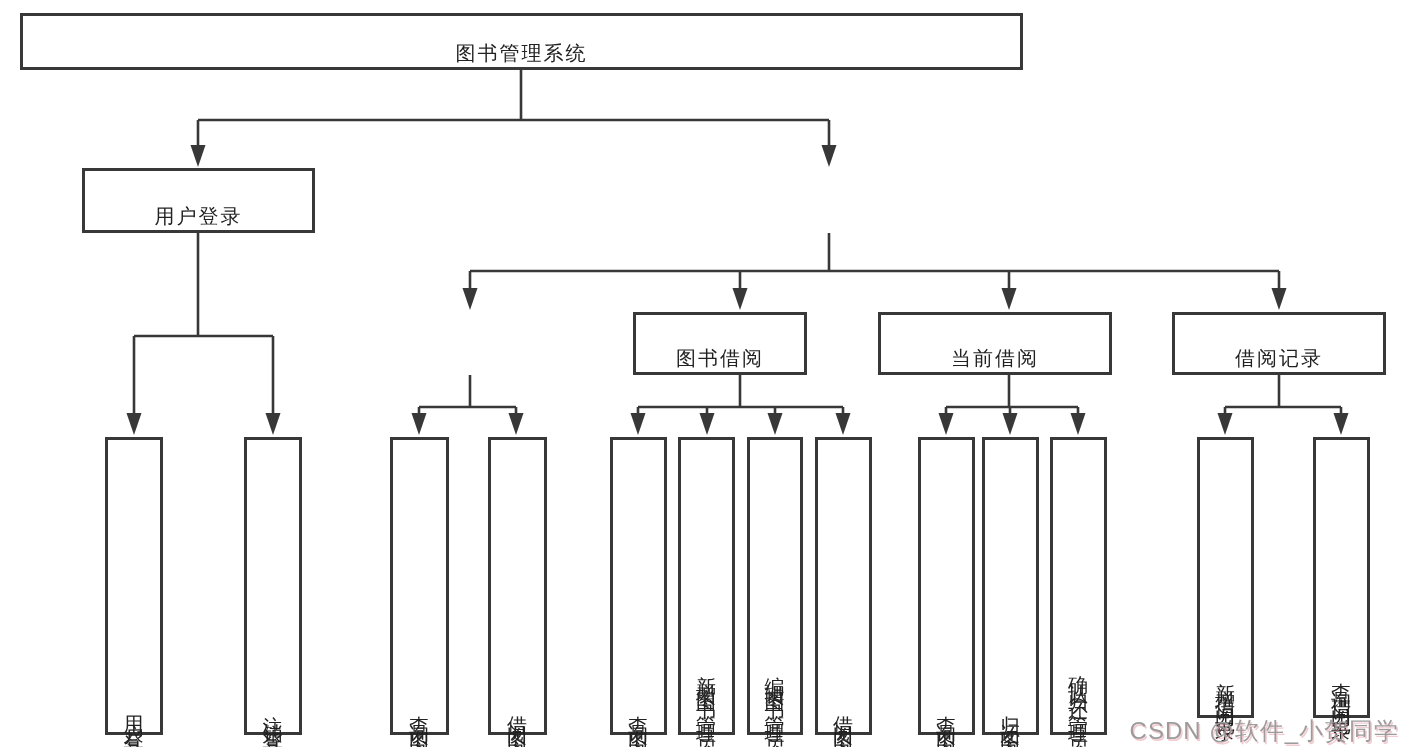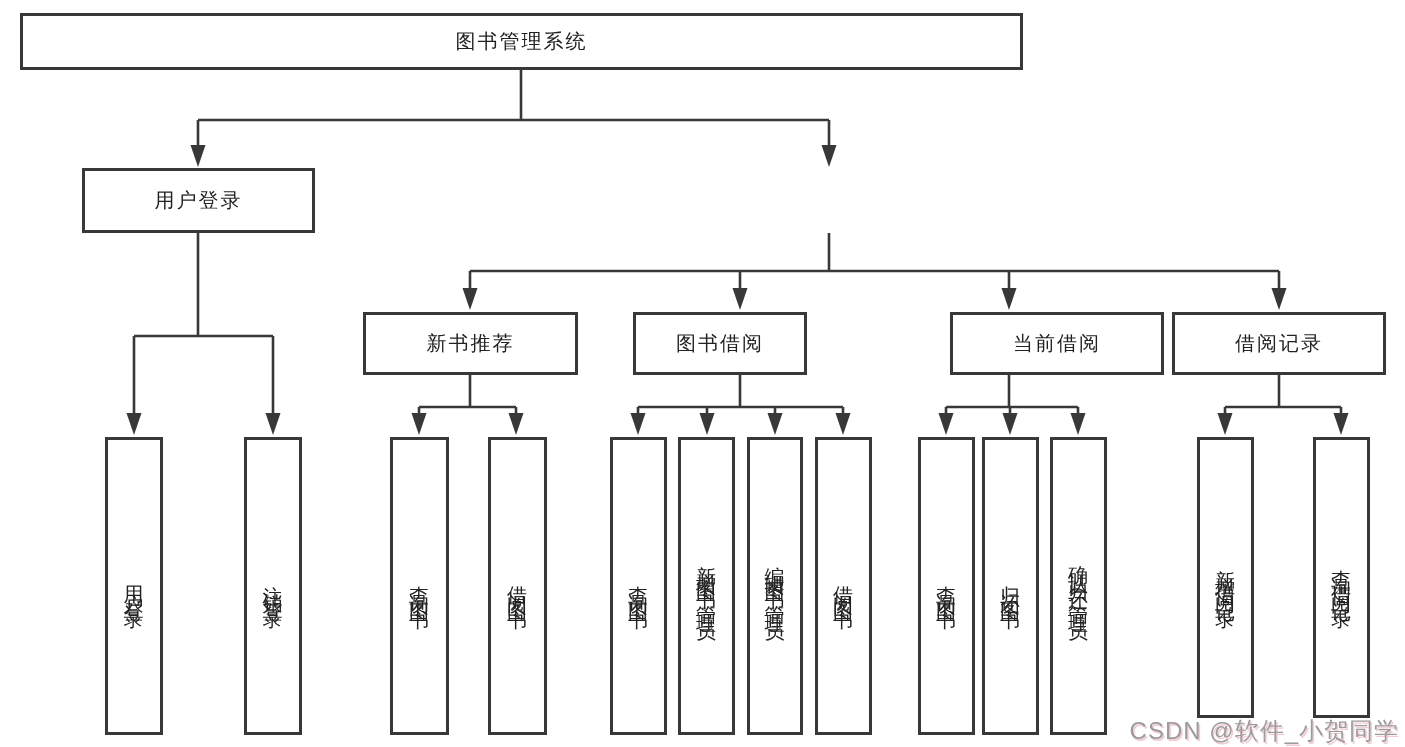--- a/index.html
+++ b/index.html
@@ -5,21 +5,21 @@
   html,body{margin:0;padding:0;background:#fff;}
   #stage{
     position:relative;width:1405px;height:747px;background:var(--bg,#fff);
     font-family:"Liberation Sans","DejaVu Sans",sans-serif;overflow:hidden;
   }
   #connectors{position:absolute;left:0;top:0;width:1405px;height:747px;}
   #connector-path{stroke:var(--line,#383838);stroke-width:2.6;fill:none;}
   .arrowhead{fill:var(--line,#383838);}
   .box{
     position:absolute;box-sizing:border-box;border:3px solid var(--line,#383838);
-    background:#fff;display:flex;align-items:center;justify-content:center;
+    background:#fff;display:flex;align-items:flex-end;justify-content:center;
   }
   .hlabel{
     font-size:20px;color:var(--text,#222);letter-spacing:2px;white-space:nowrap;
   }
   .vlabel{
     writing-mode:vertical-rl;text-orientation:mixed;
     font-size:20px;color:var(--text,#222);letter-spacing:8px;line-height:1;
     white-space:nowrap;
   }
   #watermark{
@@ -65,27 +65,24 @@
     </svg>
 
   <div class="box" style="left:20px;top:13px;width:1003px;height:57px">
     <span class="hlabel">图书管理系统</span>
   </div>
 
   <div class="box" style="left:82px;top:168px;width:233px;height:65px">
     <span class="hlabel">用户登录</span>
   </div>
 
-  <div class="box" style="left:363px;top:312px;width:215px;height:63px">
-    <span class="hlabel">新书推荐</span>
-  </div>
   <div class="box" style="left:633px;top:312px;width:174px;height:63px">
     <span class="hlabel">图书借阅</span>
   </div>
-  <div class="box" style="left:950px;top:312px;width:214px;height:63px">
+  <div class="box" style="left:878px;top:312px;width:234px;height:63px">
     <span class="hlabel">当前借阅</span>
   </div>
   <div class="box" style="left:1172px;top:312px;width:214px;height:63px">
     <span class="hlabel">借阅记录</span>
   </div>
 
   <div class="box" style="left:105px;top:437px;width:58px;height:298px">
     <span class="vlabel">用户登录</span>
   </div>
   <div class="box" style="left:244px;top:437px;width:58px;height:298px">

